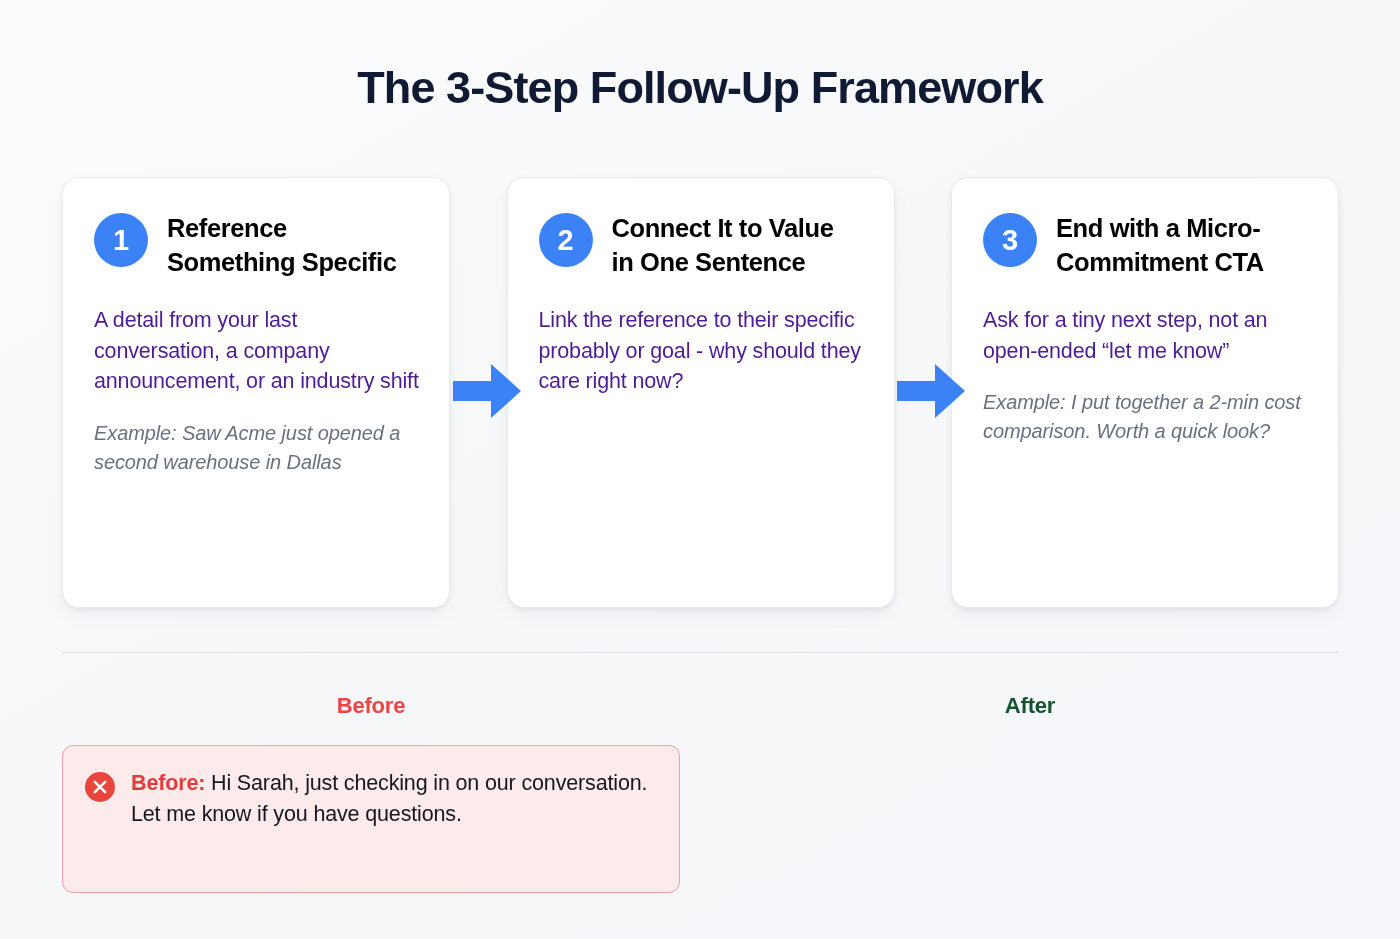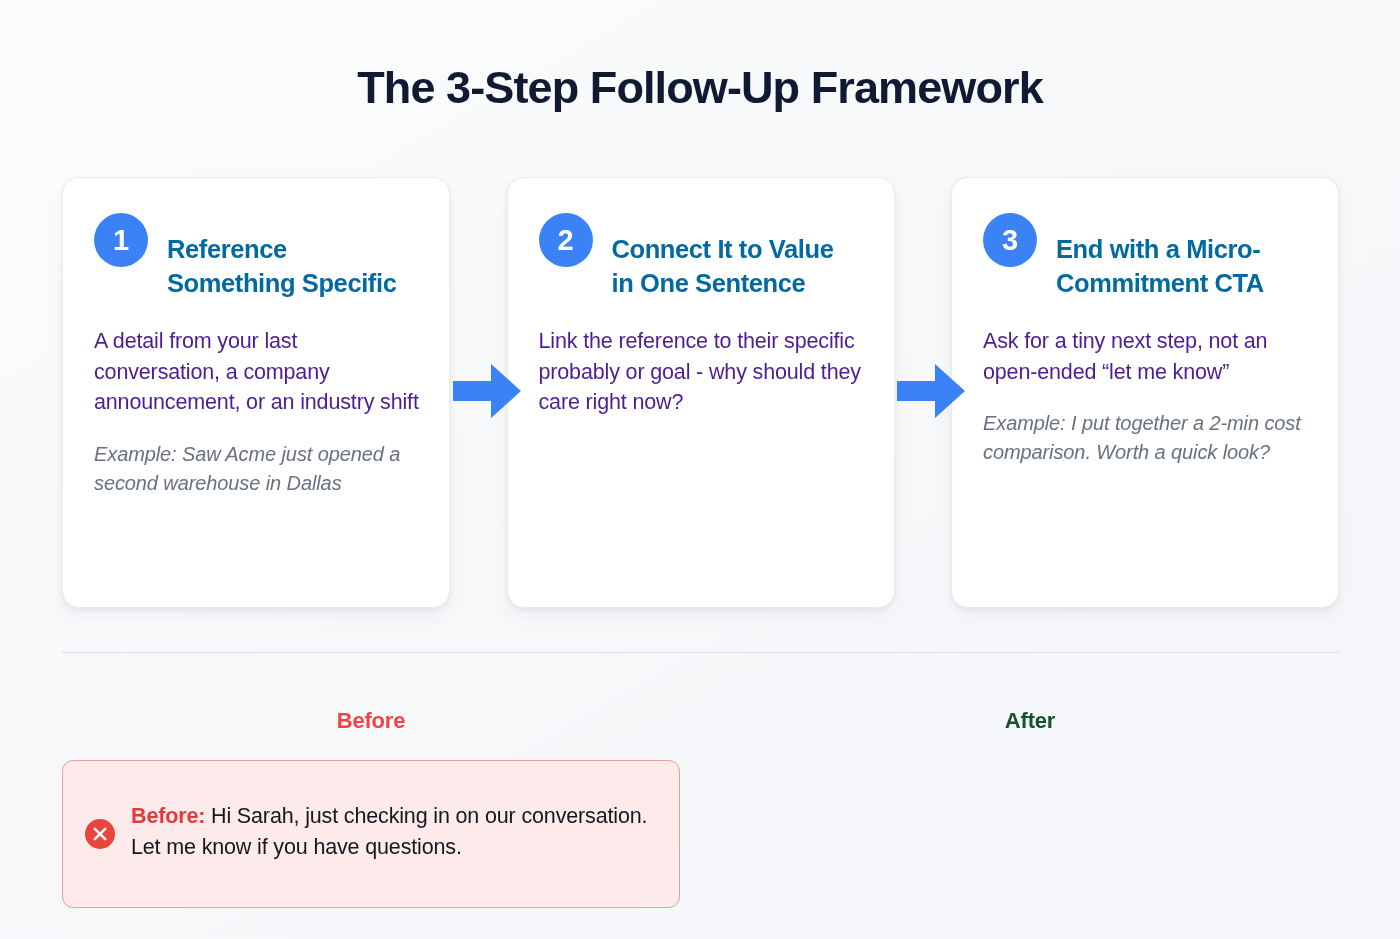--- a/index.html
+++ b/index.html
@@ -79,24 +79,23 @@
     justify-content: center;
     line-height: 1;
     margin-top: 2px;
   }
 
   .step-heading {
     font-size: 25.5px;
     font-weight: 700;
     line-height: 1.32;
     letter-spacing: -0.4px;
-    color: #0369a1;
+    color: #000000;
     padding-top: 1px;
     max-width: 250px;
-    margin-top: 21px;
   }
 
   .step-body {
     margin-top: 26px;
     font-size: 21.5px;
     line-height: 1.42;
     color: #4c1d95;
     letter-spacing: -0.15px;
   }
 
@@ -125,21 +124,21 @@
     top: 652px;
     left: 62px;
     width: 1277px;
     height: 1px;
     background: #d9dde4;
   }
 
   
   .compare {
     position: absolute;
-    top: 708px;
+    top: 693px;
     left: 62px;
     width: 1277px;
     display: flex;
     justify-content: space-between;
   }
 
   .compare-col { width: 618px; }
 
   .compare-label {
     text-align: center;
@@ -156,21 +155,20 @@
     border: 1px solid transparent;
     padding: 22px 24px 26px 22px;
     display: flex;
     align-items: flex-start;
     gap: 16px;
     min-height: 148px;
   }
   .compare-panel.before {
     background: #fdeaea;
     border-color: #e8a0a0;
-    align-items: center;
   }
   .compare-panel.after {
     background: #e3f7e9;
     border-color: #7ec79b;
   }
 
   .status-icon {
     flex: 0 0 auto;
     width: 30px;
     height: 30px;

